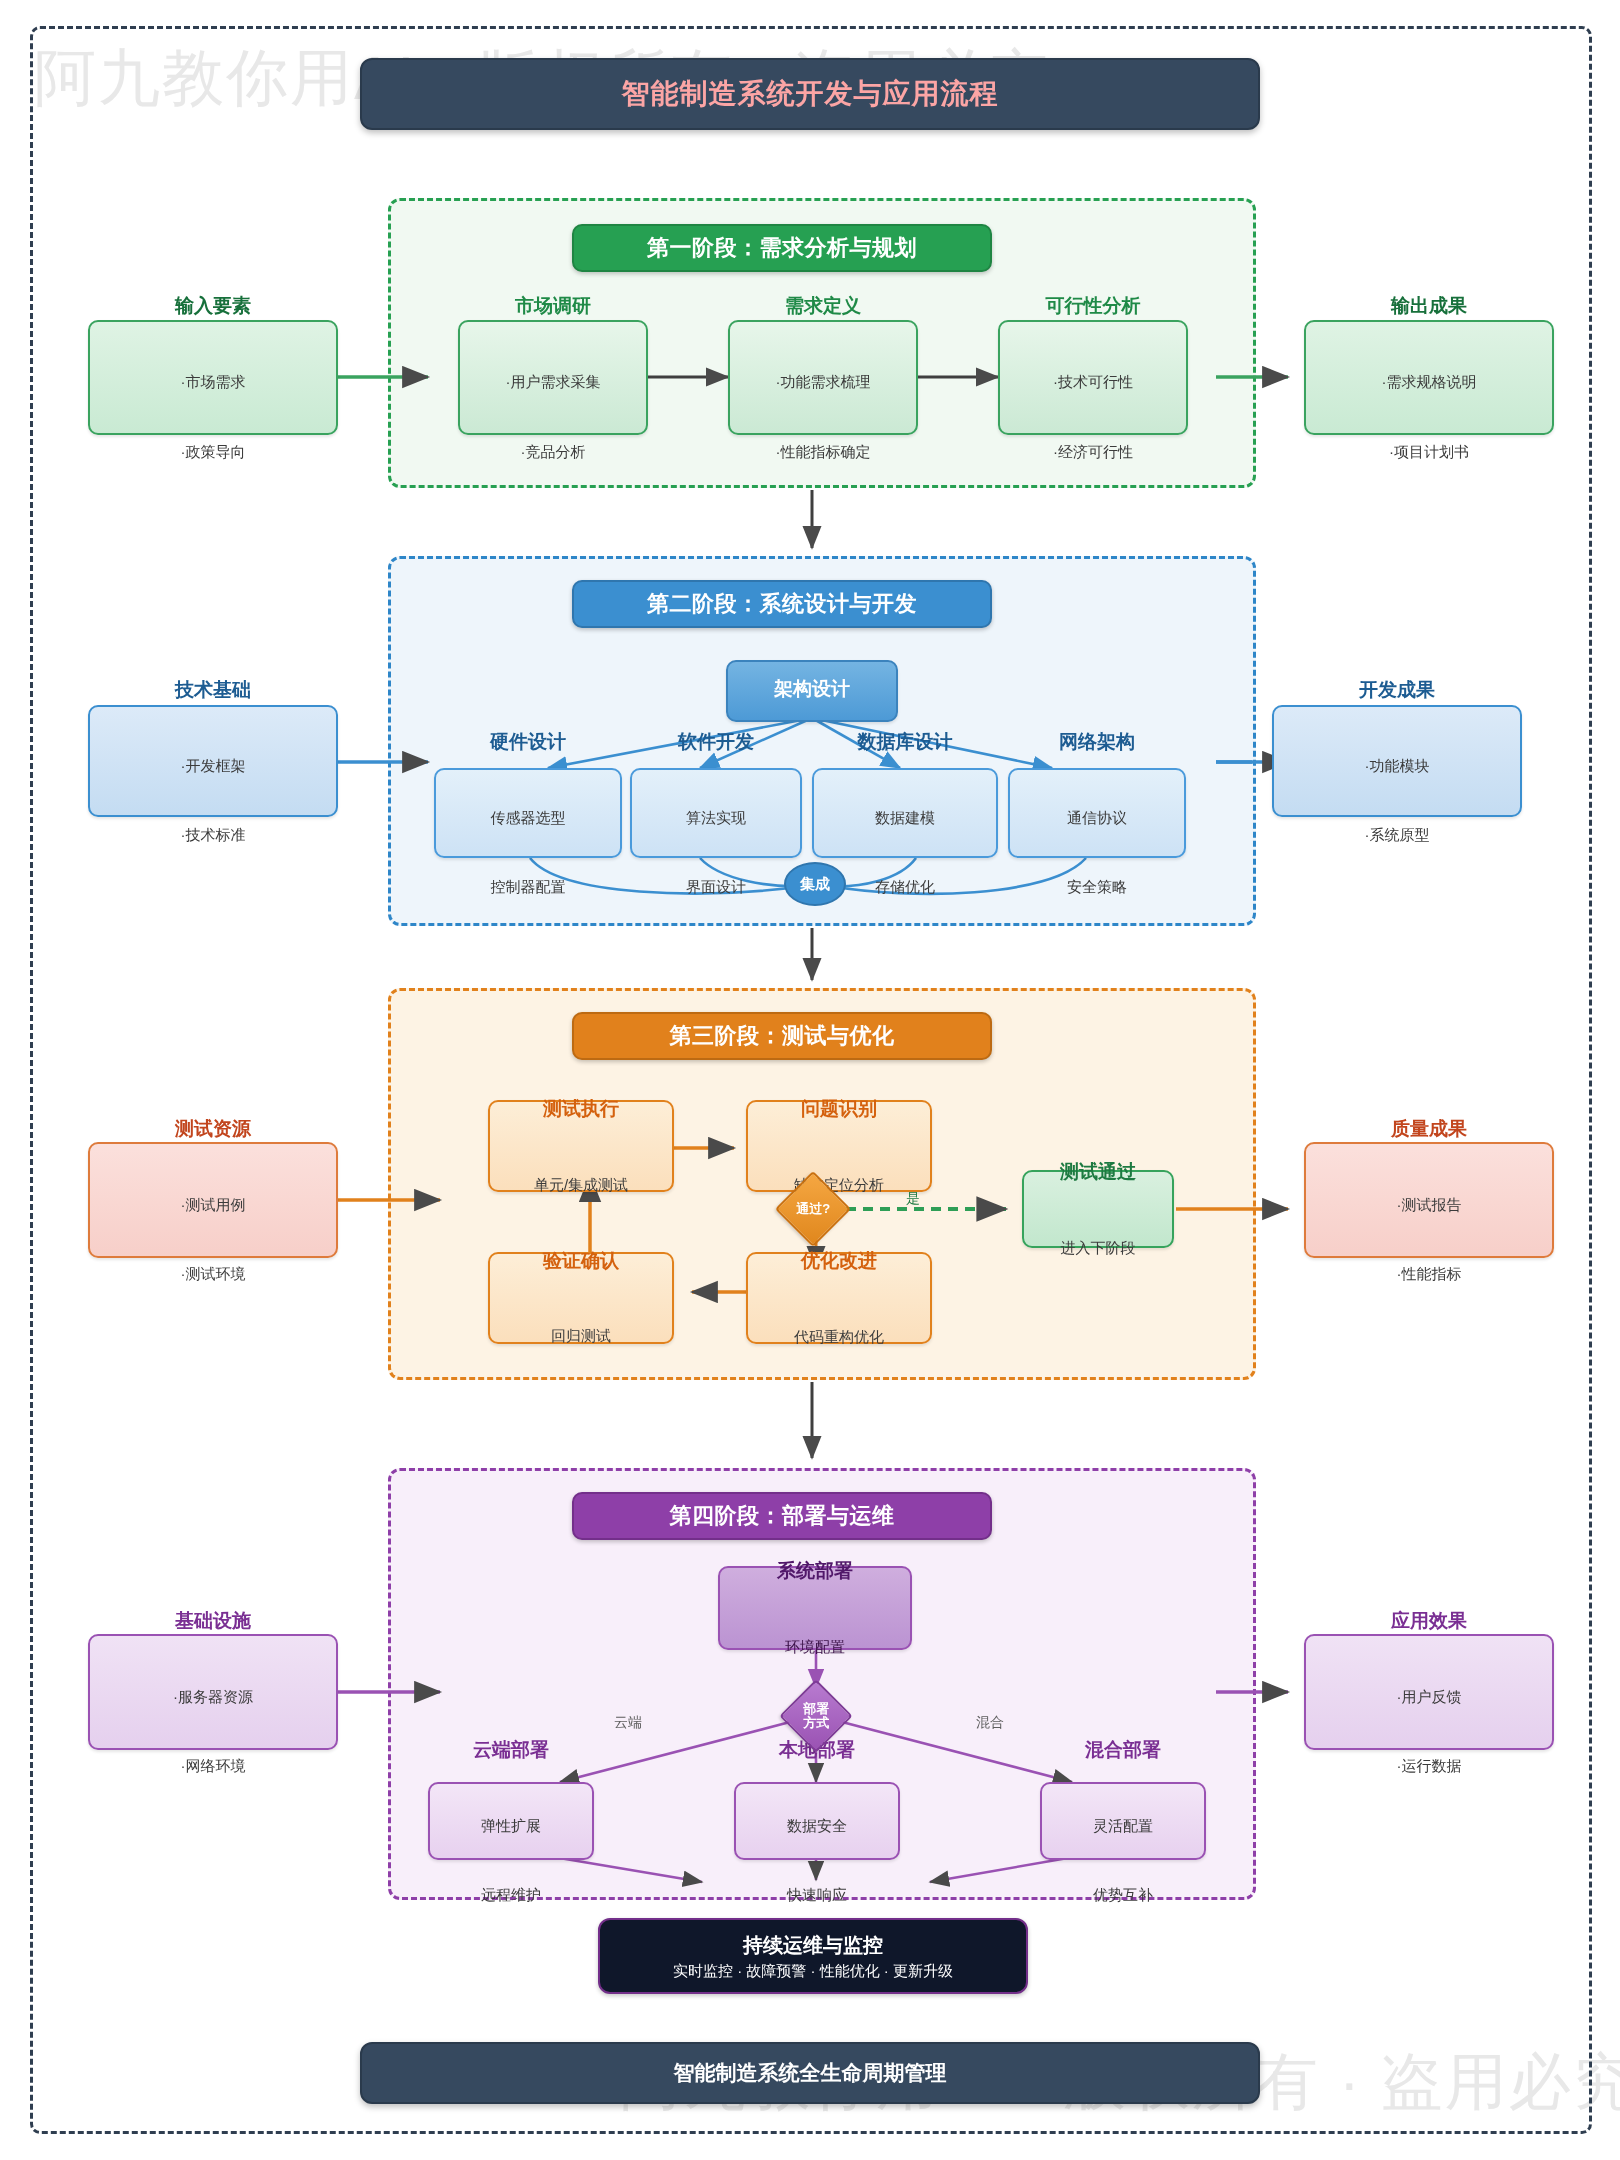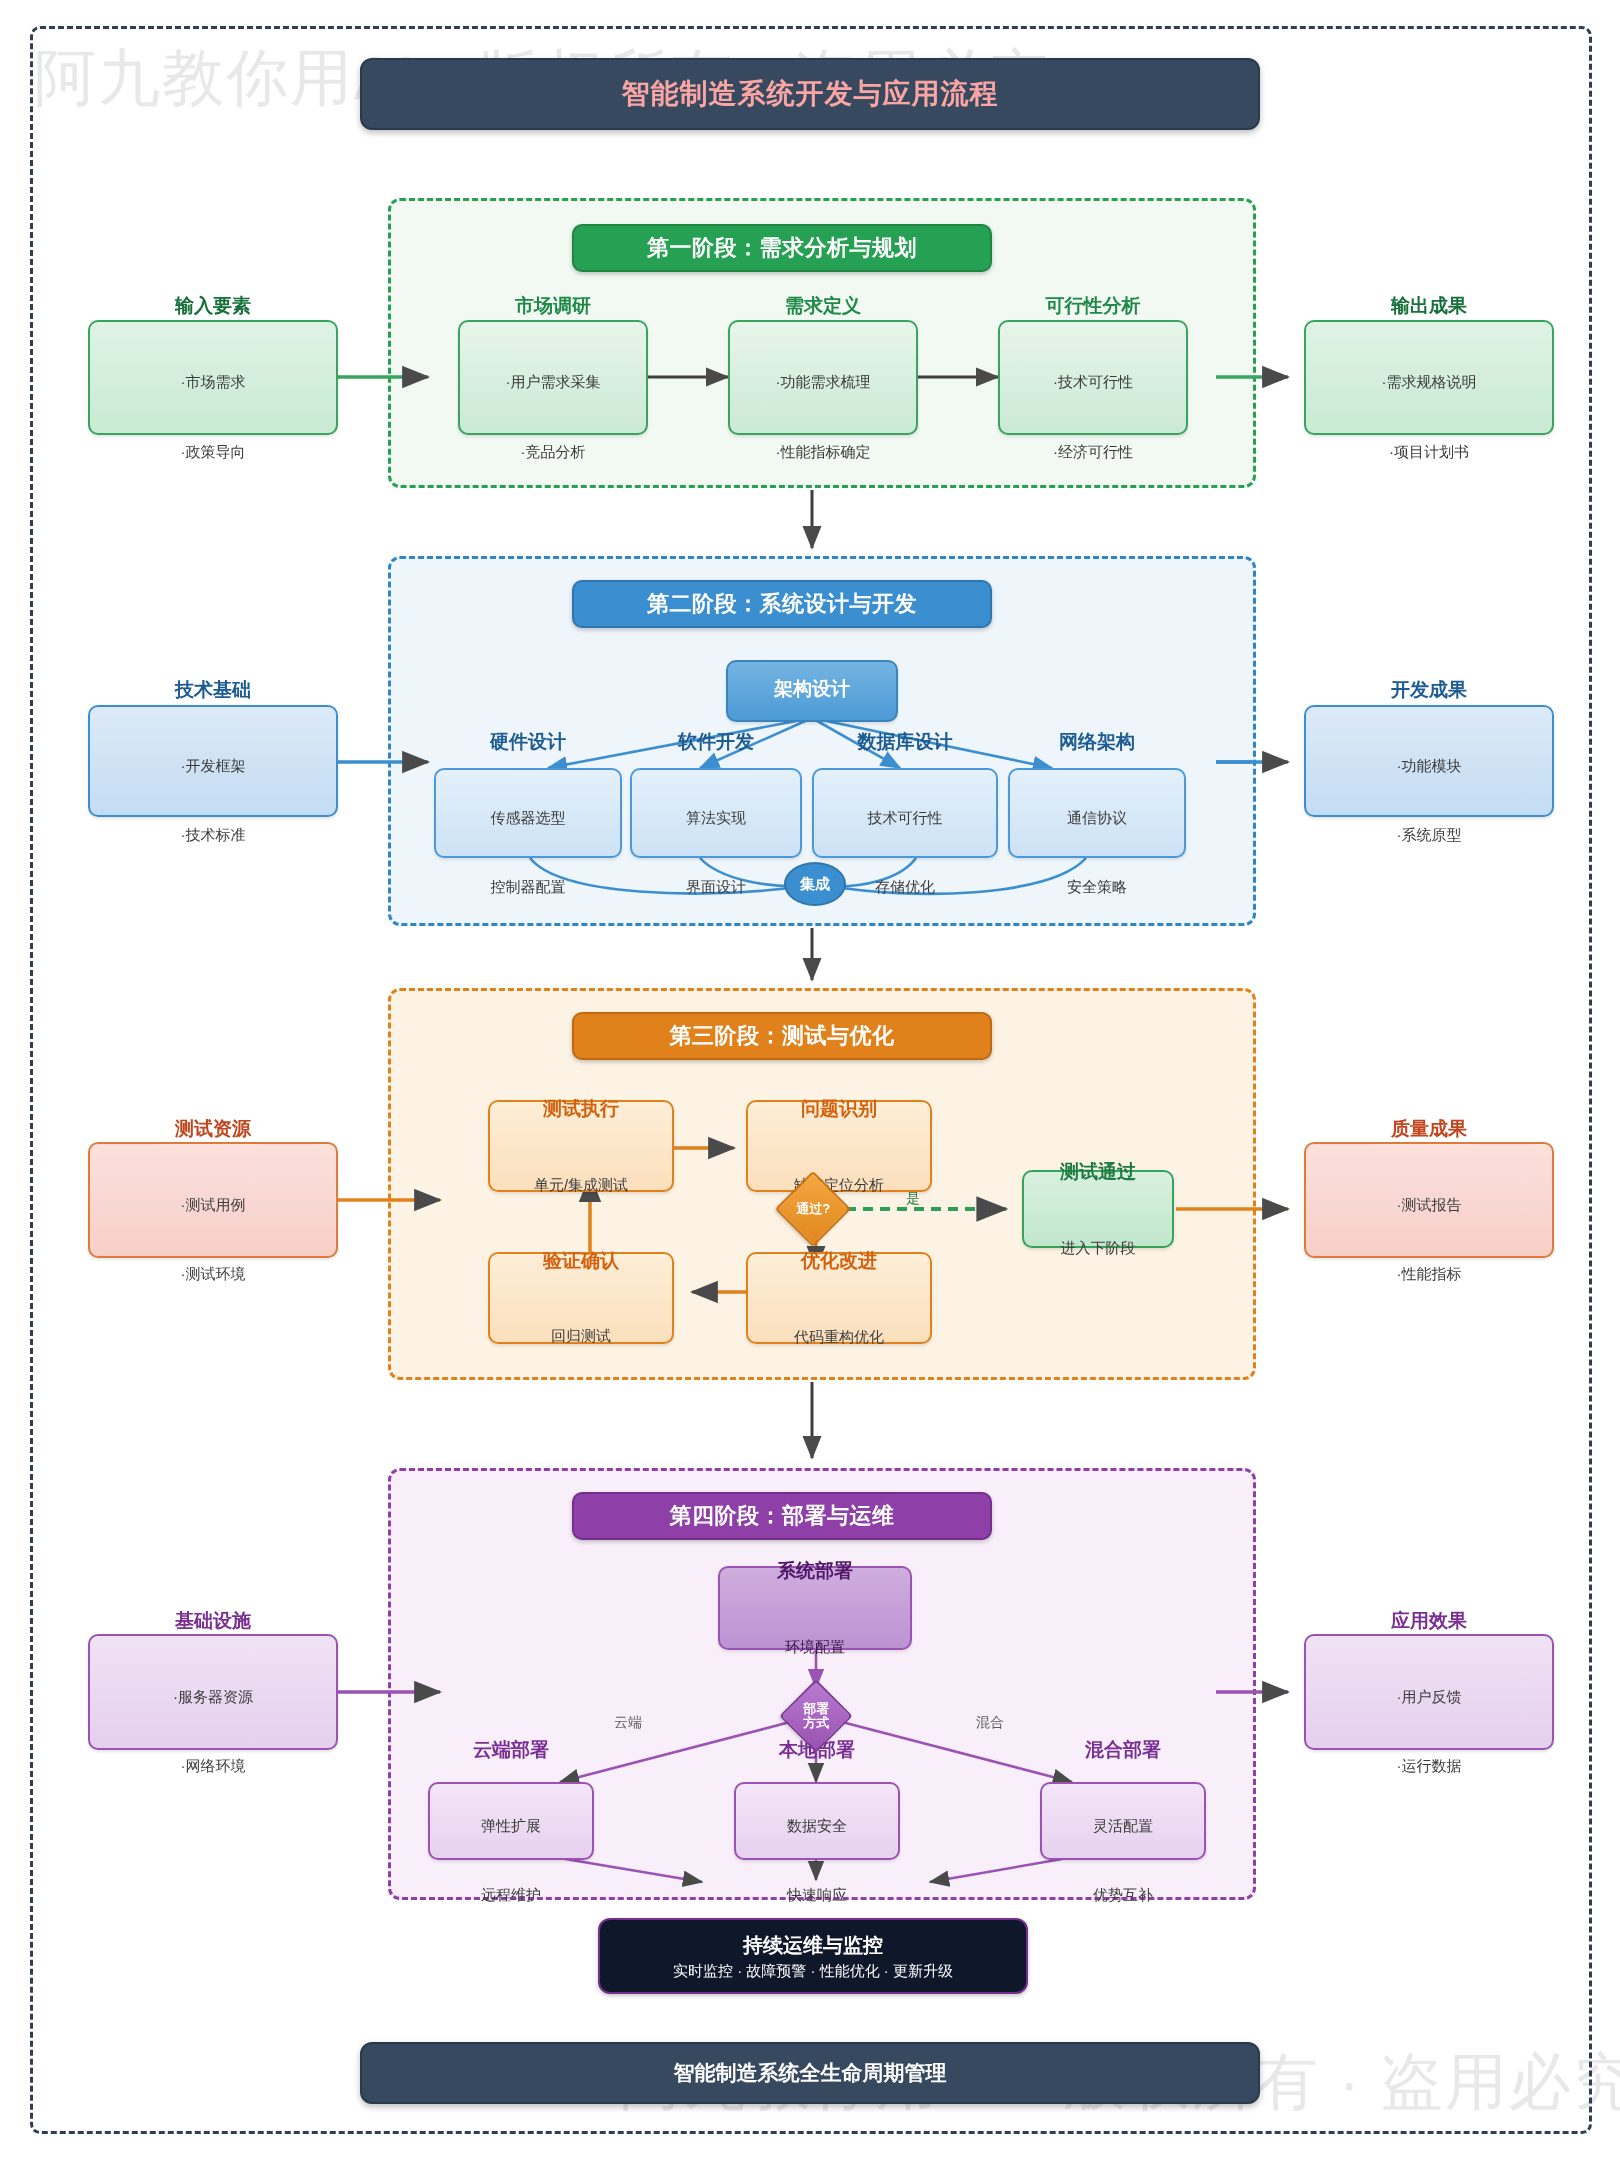--- a/index.html
+++ b/index.html
@@ -368,33 +368,33 @@
   </div>
 
   <div class="node b-node" style="left:630px; top:768px; width:172px; height:90px;">
     <div class="n-title">软件开发</div>
     <div class="n-line">算法实现</div>
     <div class="n-line">界面设计</div>
   </div>
 
   <div class="node b-node" style="left:812px; top:768px; width:186px; height:90px;">
     <div class="n-title">数据库设计</div>
-    <div class="n-line">技术可行性</div>
+    <div class="n-line">数据建模</div>
     <div class="n-line">存储优化</div>
   </div>
 
   <div class="node b-node" style="left:1008px; top:768px; width:178px; height:90px;">
     <div class="n-title">网络架构</div>
     <div class="n-line">通信协议</div>
     <div class="n-line">安全策略</div>
   </div>
 
   <div class="circle-node">集成</div>
 
-  <div class="node b-io" style="left:1304px; top:705px; width:250px; height:112px;">
+  <div class="node b-io" style="left:1272px; top:705px; width:250px; height:112px;">
     <div class="n-title">开发成果</div>
     <div class="n-line">·功能模块</div>
     <div class="n-line">·系统原型</div>
   </div>
 
   <div class="phase phase-p3"></div>
   <div class="phase-title pt3">第三阶段：测试与优化</div>
 
   <div class="node o-io" style="left:88px; top:1142px; width:250px; height:116px;">
     <div class="n-title">测试资源</div>

